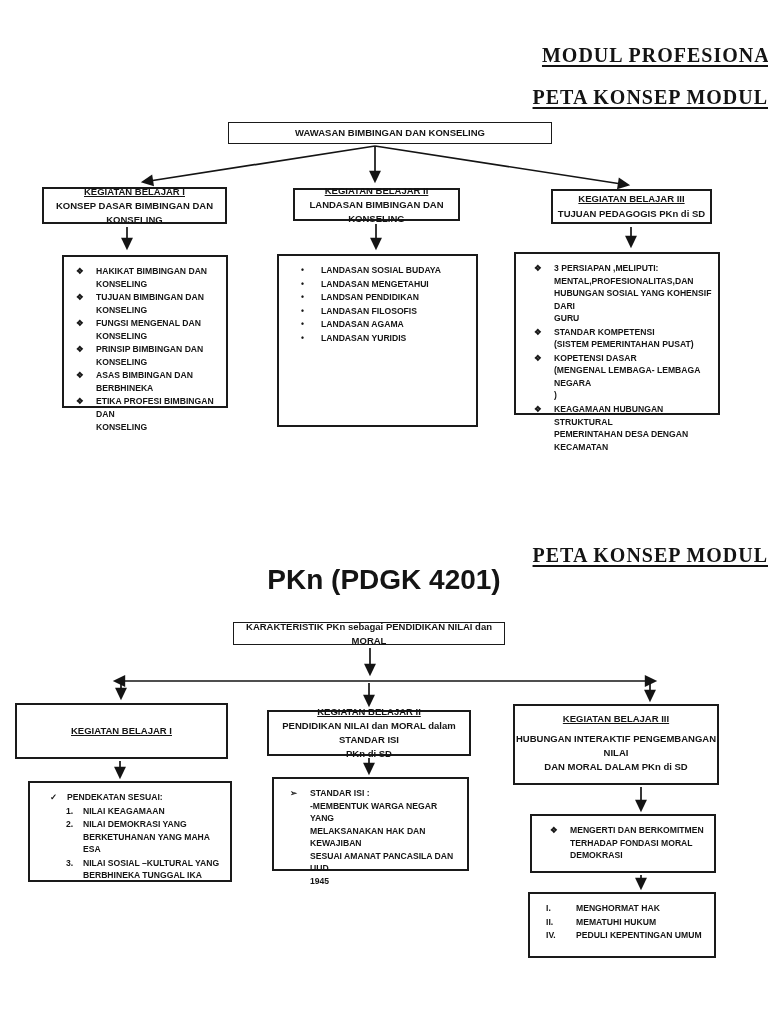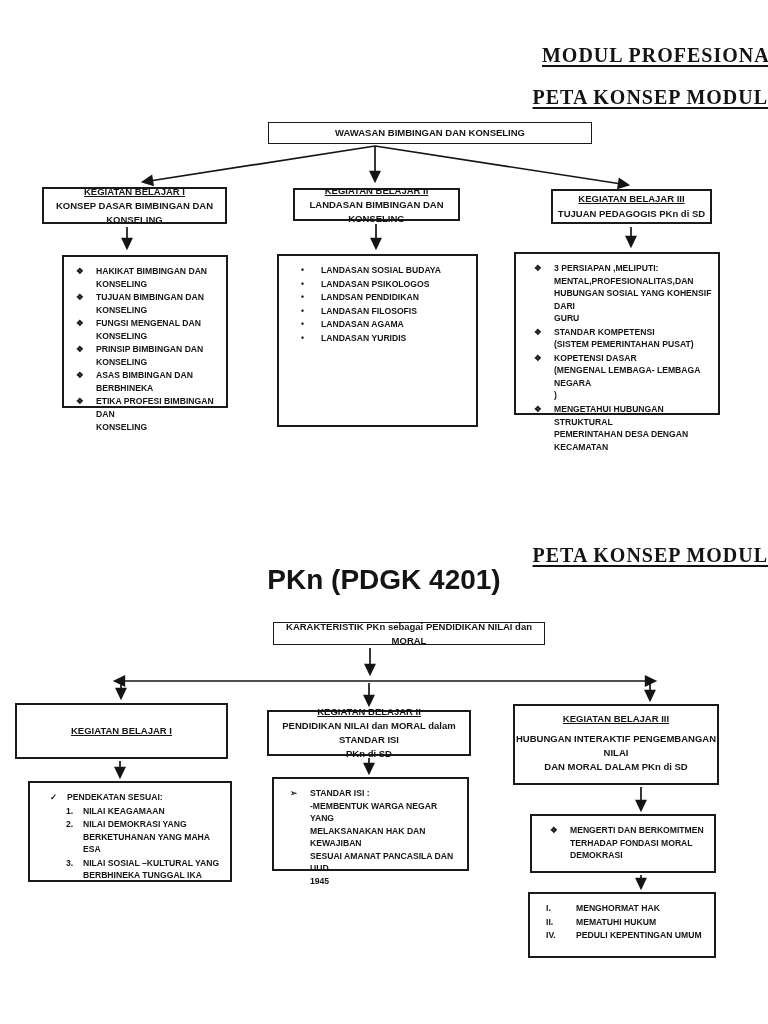--- a/index.html
+++ b/index.html
@@ -18,21 +18,21 @@
     font-weight:bold; font-size:28px; color:#141414;
   }
   .arrows { position:absolute; left:0; top:0; pointer-events:none; }
   .box {
     position:absolute; border:2px solid #1a1a1a; background:#fff; box-sizing:border-box;
     display:flex; flex-direction:column; align-items:center; justify-content:center;
     text-align:center; font-weight:bold; color:#141414;
   }
   .box .bt { font-size:9.5px; text-decoration:underline; text-underline-offset:1px; line-height:1.5; }
   .box .bs { font-size:9.5px; white-space:pre-line; line-height:1.45; }
-  .rootline { border-width:1.5px;margin-left:40px; }
+  .rootline { border-width:1.5px; }
   .padtop { justify-content:flex-start; padding-top:6px; }
   .padtop .bs { margin-top:6px; }
   .listbox {
     position:absolute; border:2px solid #1a1a1a; background:#fff; box-sizing:border-box;
     padding:8px 5px 5px 12px; font-size:8.6px; font-weight:bold; color:#141414;
   }
   .li { display:flex; line-height:1.46; margin-bottom:1px; }
   .marker { flex:none; min-width:20px; }
   .roman .marker { min-width:30px; }
   .num .marker { min-width:17px; }
@@ -128,21 +128,21 @@
 KONSELING</span>
       </div>
     </div>
   <div class="listbox" style="left:277px;top:254px;width:201px;height:173px;padding-left:22px">
       <div class="li">
         <span class="marker">•</span>
         <span class="li-text">LANDASAN SOSIAL BUDAYA</span>
       </div>
       <div class="li">
         <span class="marker">•</span>
-        <span class="li-text">LANDASAN PSIKOLOGOS</span>
+        <span class="li-text">LANDASAN MENGETAHUI</span>
       </div>
       <div class="li">
         <span class="marker">•</span>
         <span class="li-text">LANDSAN PENDIDIKAN</span>
       </div>
       <div class="li">
         <span class="marker">•</span>
         <span class="li-text">LANDASAN FILOSOFIS</span>
       </div>
       <div class="li">
@@ -168,21 +168,21 @@
 (SISTEM PEMERINTAHAN PUSAT)</span>
       </div>
       <div class="li">
         <span class="marker">❖</span>
         <span class="li-text">KOPETENSI DASAR
 (MENGENAL LEMBAGA- LEMBAGA NEGARA
 )</span>
       </div>
       <div class="li">
         <span class="marker">❖</span>
-        <span class="li-text">MENGETAHUI HUBUNGAN STRUKTURAL
+        <span class="li-text">KEAGAMAAN HUBUNGAN STRUKTURAL
 PEMERINTAHAN DESA DENGAN
 KECAMATAN</span>
       </div>
     </div>
 
   <div class="heading" style="top:544px">
     <span class="u">PETA KONSEP MODUL 2</span>
   </div>
   <div class="heading2" style="top:564px">
     <span>PKn (PDGK 4201)</span>

